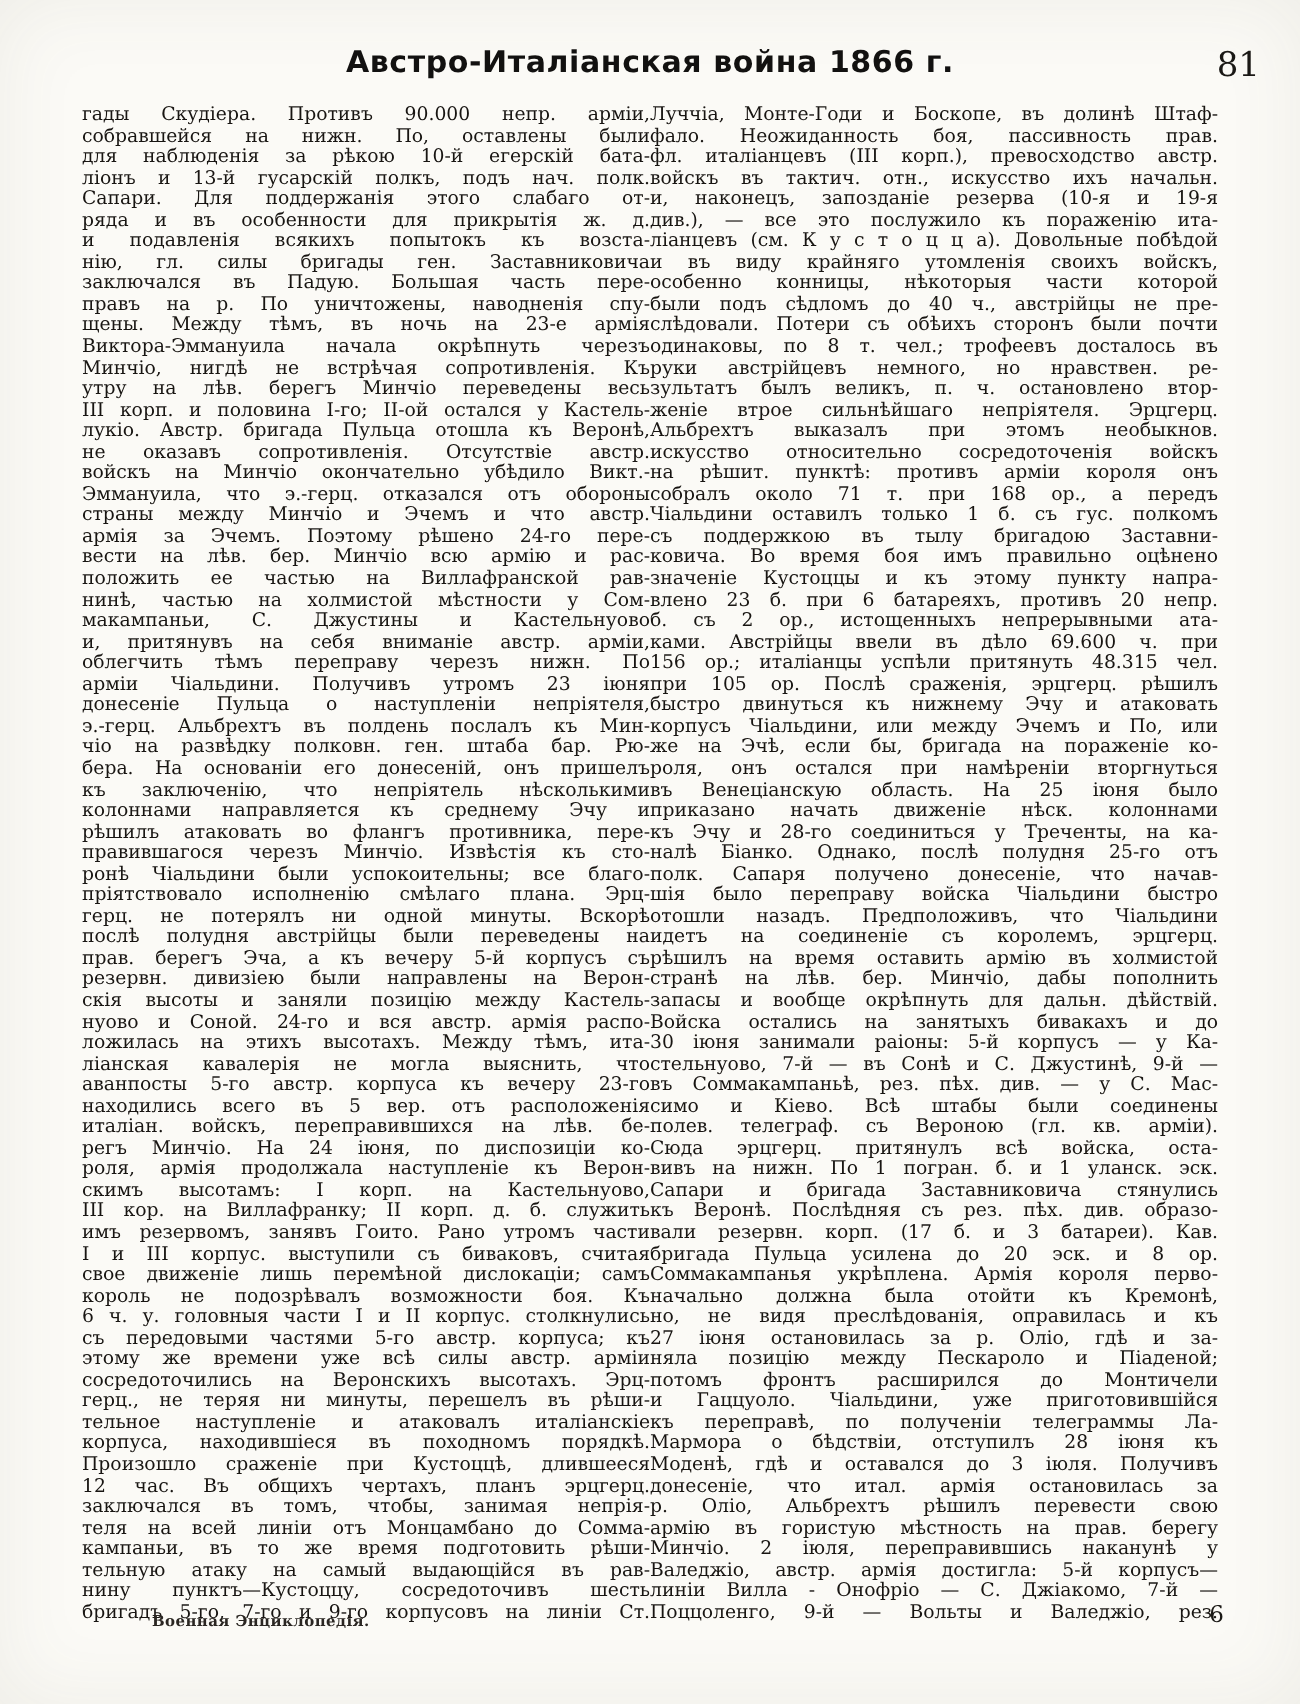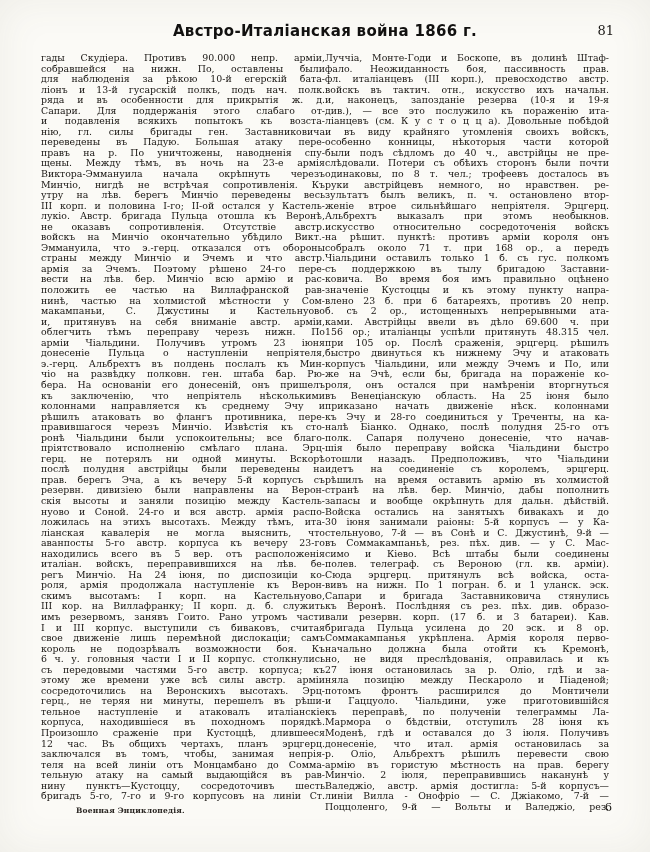--- a/index.html
+++ b/index.html
@@ -31,23 +31,23 @@
     width: 100%;
     text-align: center;
     font-family: "DejaVu Sans", "Liberation Sans", sans-serif;
     font-weight: bold;
     font-size: 15px;
     letter-spacing: 0.3px;
     color: #121110;
   }
   .page-number {
     position: absolute;
-    right: 36px;
+    right: 20px;
     top: 1px;
-    font-size: 13px;
+    font-size: 17px;
     color: #1a1815;
   }
   .text-body {
     position: absolute;
     top: 53px;
     left: 41px;
     width: 578px;
     display: flex;
   }
   .column {
@@ -97,25 +97,25 @@
     <div class="running-title">Австро-Италіанская война 1866 г.</div>
     <div class="page-number">81</div>
   </div>
 
   <div class="text-body">
     <div class="column">
         <div class="line">гады Скудіера. Противъ 90.000 непр. арміи,</div>
         <div class="line">собравшейся на нижн. По, оставлены были</div>
         <div class="line">для наблюденія за рѣкою 10-й егерскій бата-</div>
         <div class="line">ліонъ и 13-й гусарскій полкъ, подъ нач. полк.</div>
+        <div class="line">Сапари. Для поддержанія этого слабаго от-</div>
         <div class="line">ряда и въ особенности для прикрытія ж. д.</div>
-        <div class="line">Сапари. Для поддержанія этого слабаго от-</div>
         <div class="line">и подавленія всякихъ попытокъ къ возста-</div>
         <div class="line">нію, гл. силы бригады ген. Заставниковича</div>
-        <div class="line">переведены въ Падую. Большая атаку пере-</div>
+        <div class="line">заключался въ Падую. Большая часть пере-</div>
         <div class="line">правъ на р. По уничтожены, наводненія спу-</div>
         <div class="line">щены. Между тѣмъ, въ ночь на 23-е армія</div>
         <div class="line">Виктора-Эммануила начала окрѣпнуть черезъ</div>
         <div class="line">Минчіо, нигдѣ не встрѣчая сопротивленія. Къ</div>
         <div class="line">утру на лѣв. берегъ Минчіо переведены весь</div>
         <div class="line">III корп. и половина I-го; II-ой остался у Кастель-</div>
         <div class="line">лукіо. Австр. бригада Пульца отошла къ Веронѣ,</div>
         <div class="line">не оказавъ сопротивленія. Отсутствіе австр.</div>
         <div class="line">войскъ на Минчіо окончательно убѣдило Викт.-</div>
         <div class="line">Эммануила, что э.-герц. отказался отъ обороны</div>
@@ -161,20 +161,21 @@
         <div class="line">съ передовыми частями 5-го австр. корпуса; къ</div>
         <div class="line">этому же времени уже всѣ силы австр. арміи</div>
         <div class="line">сосредоточились на Веронскихъ высотахъ. Эрц-</div>
         <div class="line">герц., не теряя ни минуты, перешелъ въ рѣши-</div>
         <div class="line">тельное наступленіе и атаковалъ италіанскіе</div>
         <div class="line">корпуса, находившіеся въ походномъ порядкѣ.</div>
         <div class="line">Произошло сраженіе при Кустоццѣ, длившееся</div>
         <div class="line">12 час. Въ общихъ чертахъ, планъ эрцгерц.</div>
         <div class="line">заключался въ томъ, чтобы, занимая непрія-</div>
         <div class="line">теля на всей линіи отъ Монцамбано до Сомма-</div>
+        <div class="line">кампаньи, въ то же время подготовить рѣши-</div>
         <div class="line">тельную атаку на самый выдающійся въ рав-</div>
         <div class="line">нину пунктъ—Кустоццу, сосредоточивъ шесть</div>
         <div class="line">бригадъ 5-го, 7-го и 9-го корпусовъ на линіи Ст.</div>
       </div>
     <div class="column">
         <div class="line">Луччіа, Монте-Годи и Боскопе, въ долинѣ Штаф-</div>
         <div class="line">фало. Неожиданность боя, пассивность прав.</div>
         <div class="line">фл. италіанцевъ (III корп.), превосходство австр.</div>
         <div class="line">войскъ въ тактич. отн., искусство ихъ начальн.</div>
         <div class="line">и, наконецъ, запозданіе резерва (10-я и 19-я</div>

